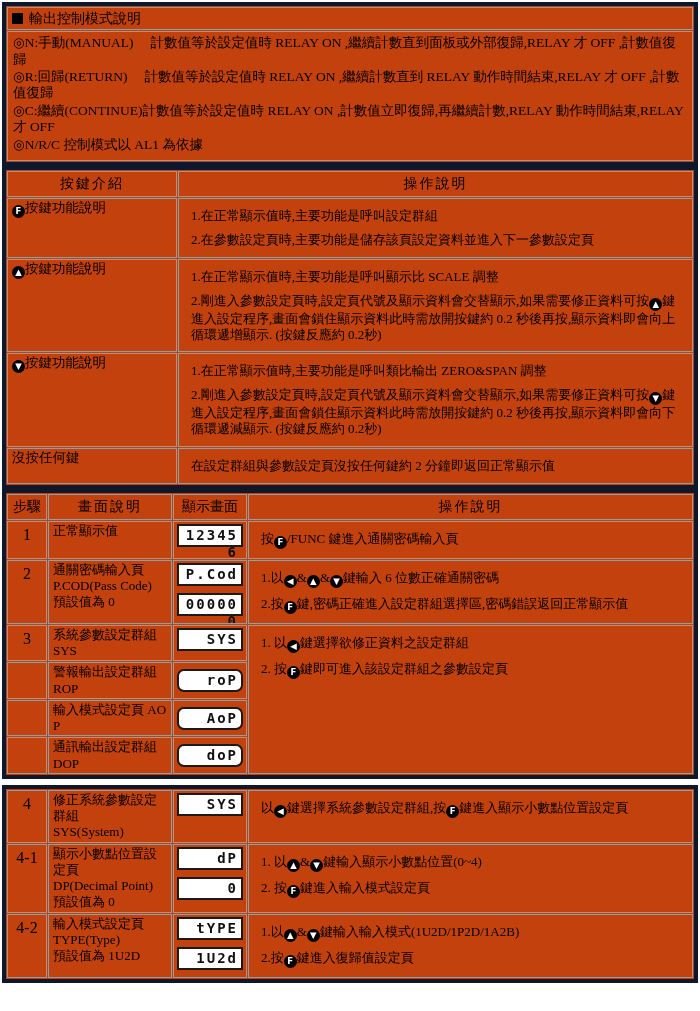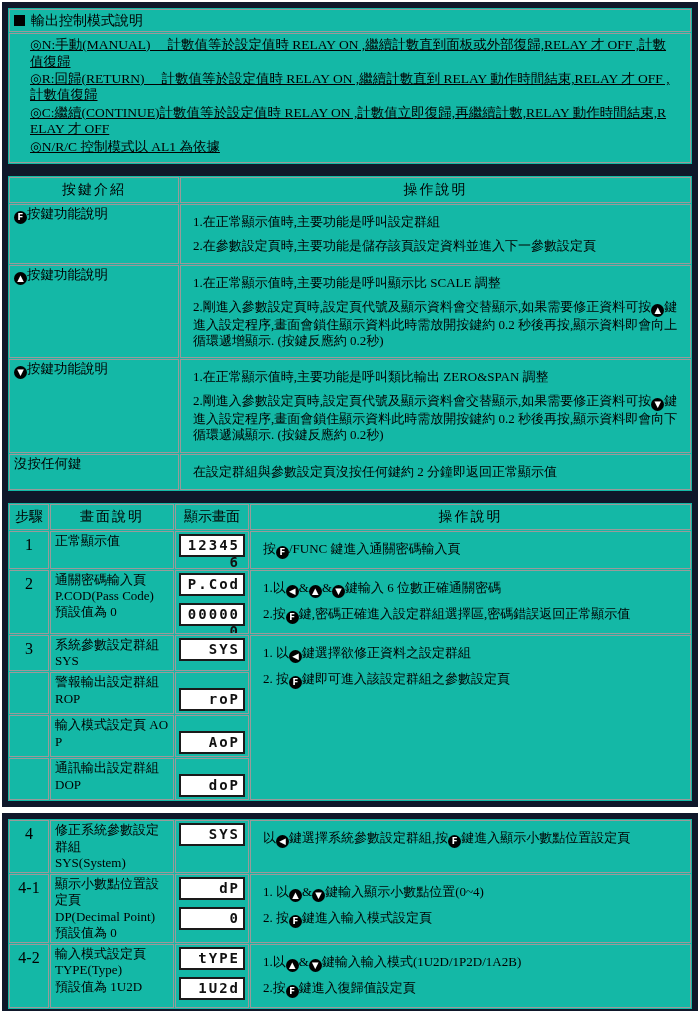--- a/index.html
+++ b/index.html
@@ -9,37 +9,37 @@
     color:#000;
     font-size:13px;
     line-height:1.22;
   }
   .page{padding:2px 2px 4px 2px;}
 
   table{
     width:100%;
     border-collapse:separate;
     border-spacing:1px;
-    border:6px solid #0f172a;
+    border:4px solid #0f172a;
     table-layout:fixed;
-    background:#14b8a6;
+    background:#c2410c;
   }
   td{
     border:1px solid #9a9a9a;
     padding:1px 4px;
     vertical-align:top;
     overflow:hidden;
     word-break:break-all;
   }
   .t-gap{margin-top:6px;}
 
   
   .sec-title-cell{padding:2px 4px;font-size:14px;}
   .sq{display:inline-block;width:11px;height:11px;background:#000;margin-right:6px;vertical-align:-1px;}
-  .modes-cell{height:122px;padding:3px 20px;font-size:13.5px;text-decoration:underline;}
+  .modes-cell{height:122px;padding:3px 5px;font-size:13.5px;}
   .modes-cell div{margin-bottom:1px;}
 
   
   .hdr td{
     text-align:center;
     font-size:14px;
     padding:3px 2px 4px 2px;
     letter-spacing:2px;
   }
 
@@ -75,21 +75,21 @@
     line-height:17px;
     text-align:right;
     padding:1px 3px;
     font-family:"DejaVu Sans Mono",monospace;
     font-weight:bold;
     font-size:14px;
     letter-spacing:2px;
     color:#111;
   }
   .lcd + .lcd{margin-top:7px;}
-  .lcd.push{margin-top:13px;}
+  .lcd.push{margin-top:4px;border-radius:7px;}
 </style>
 </head>
 <body>
 
 <div class="page">
 
   <table>
     <tbody>
         <tr>
       <td class="sec-title-cell">

